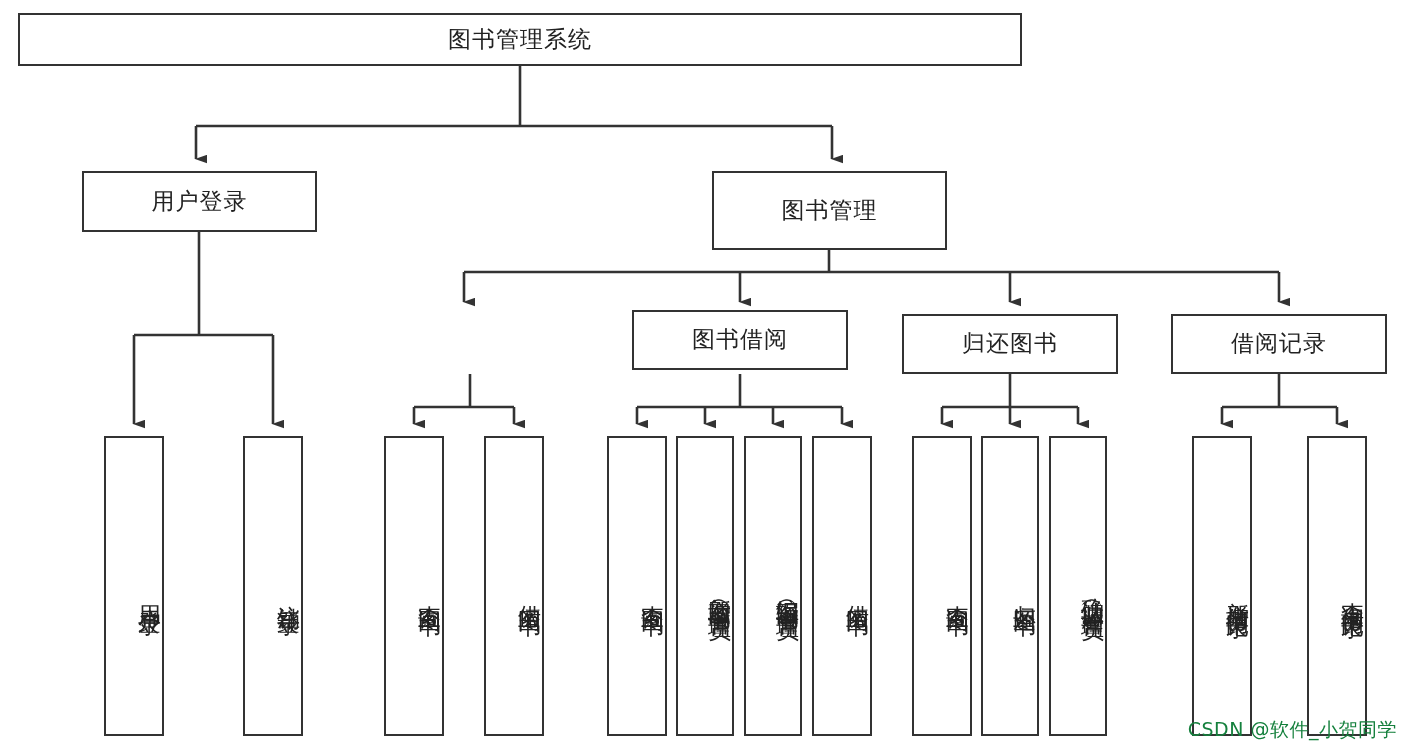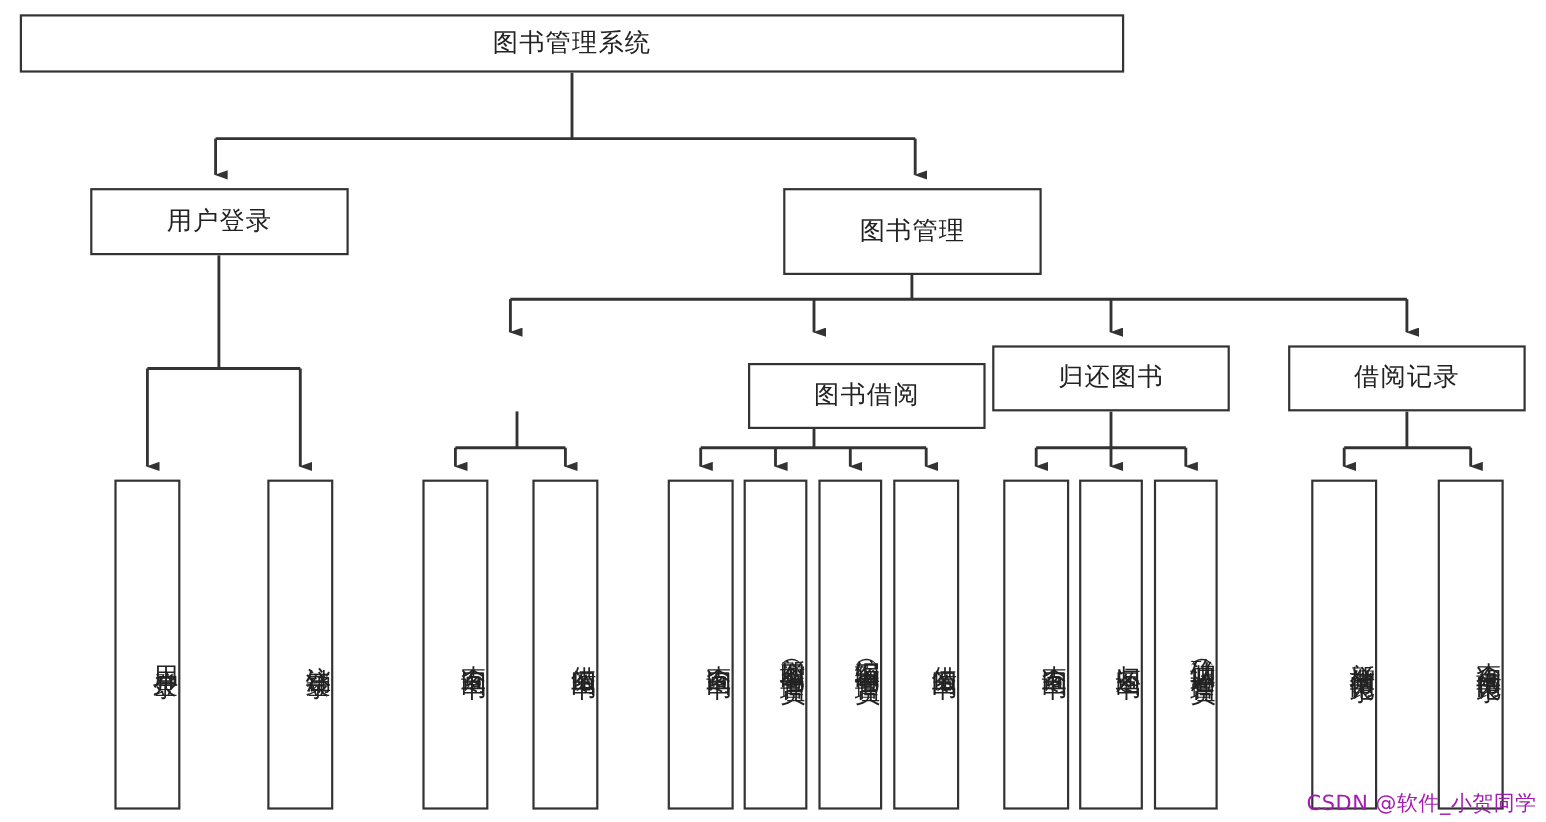--- a/index.html
+++ b/index.html
@@ -48,21 +48,21 @@
   .node.v span{
     writing-mode:vertical-rl;
     text-orientation:upright;
     display:block;
   }
   .watermark{
     position:absolute;
     right:8px;
     bottom:4px;
     font-size:19px;
-    color:#a21caf;
+    color:#15803d;
     letter-spacing:0.5px;
     white-space:nowrap;
     font-family:"DejaVu Sans","Liberation Sans",sans-serif;
   }
 </style>
 </head>
 <body>
 
 <div id="canvas">
 
@@ -120,21 +120,21 @@
     <span>图书管理系统</span>
   </div>
 
   <div class="node h" style="left:82px;top:171px;width:235px;height:61px;">
     <span>用户登录</span>
   </div>
   <div class="node h" style="left:712px;top:171px;width:235px;height:79px;">
     <span>图书管理</span>
   </div>
 
-  <div class="node h" style="left:632px;top:330px;width:216px;height:60px;margin-left:48px;">
+  <div class="node h" style="left:632px;top:310px;width:216px;height:60px;">
     <span>图书借阅</span>
   </div>
   <div class="node h" style="left:902px;top:314px;width:216px;height:60px;">
     <span>归还图书</span>
   </div>
   <div class="node h" style="left:1171px;top:314px;width:216px;height:60px;">
     <span>借阅记录</span>
   </div>
 
   <div class="node v" style="left:104px;top:436px;width:60px;height:300px;">

